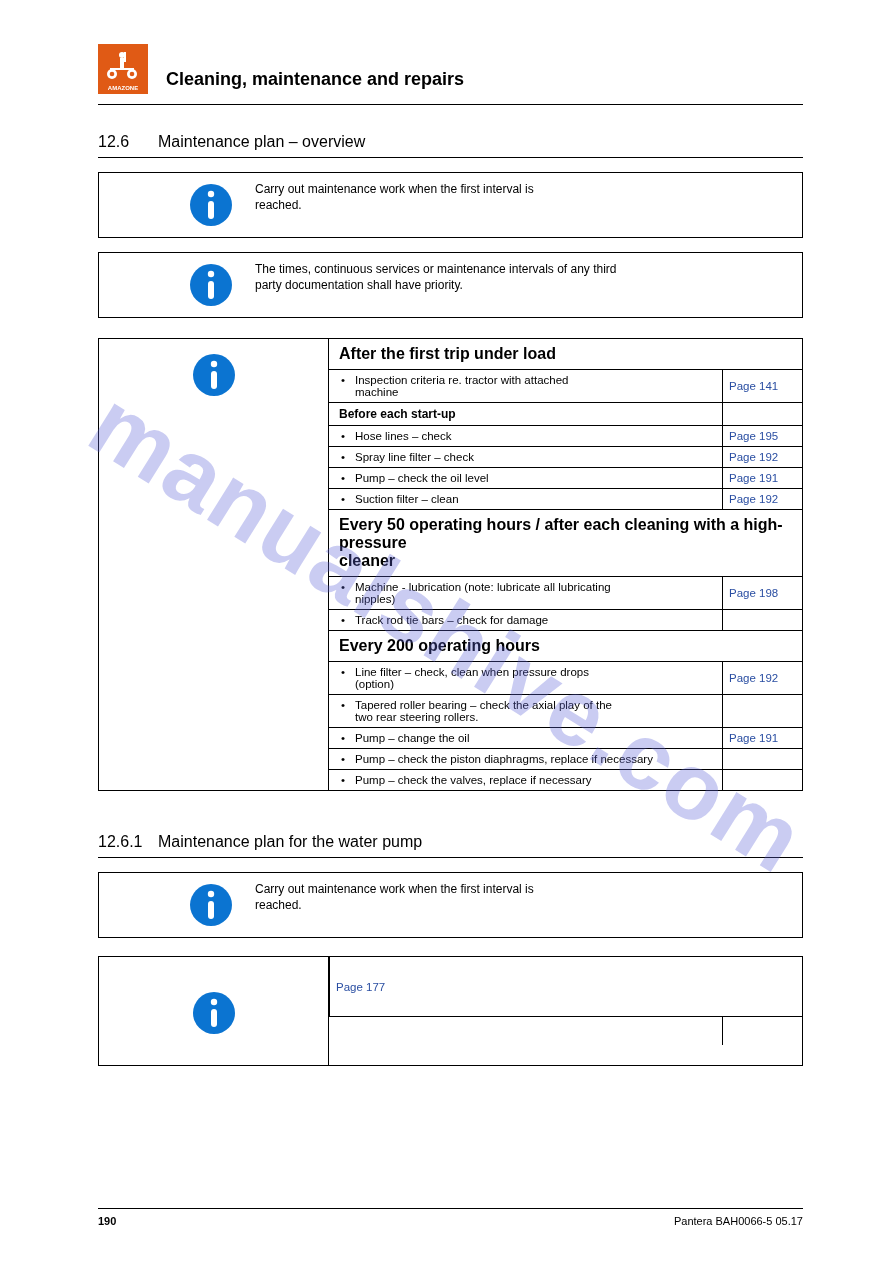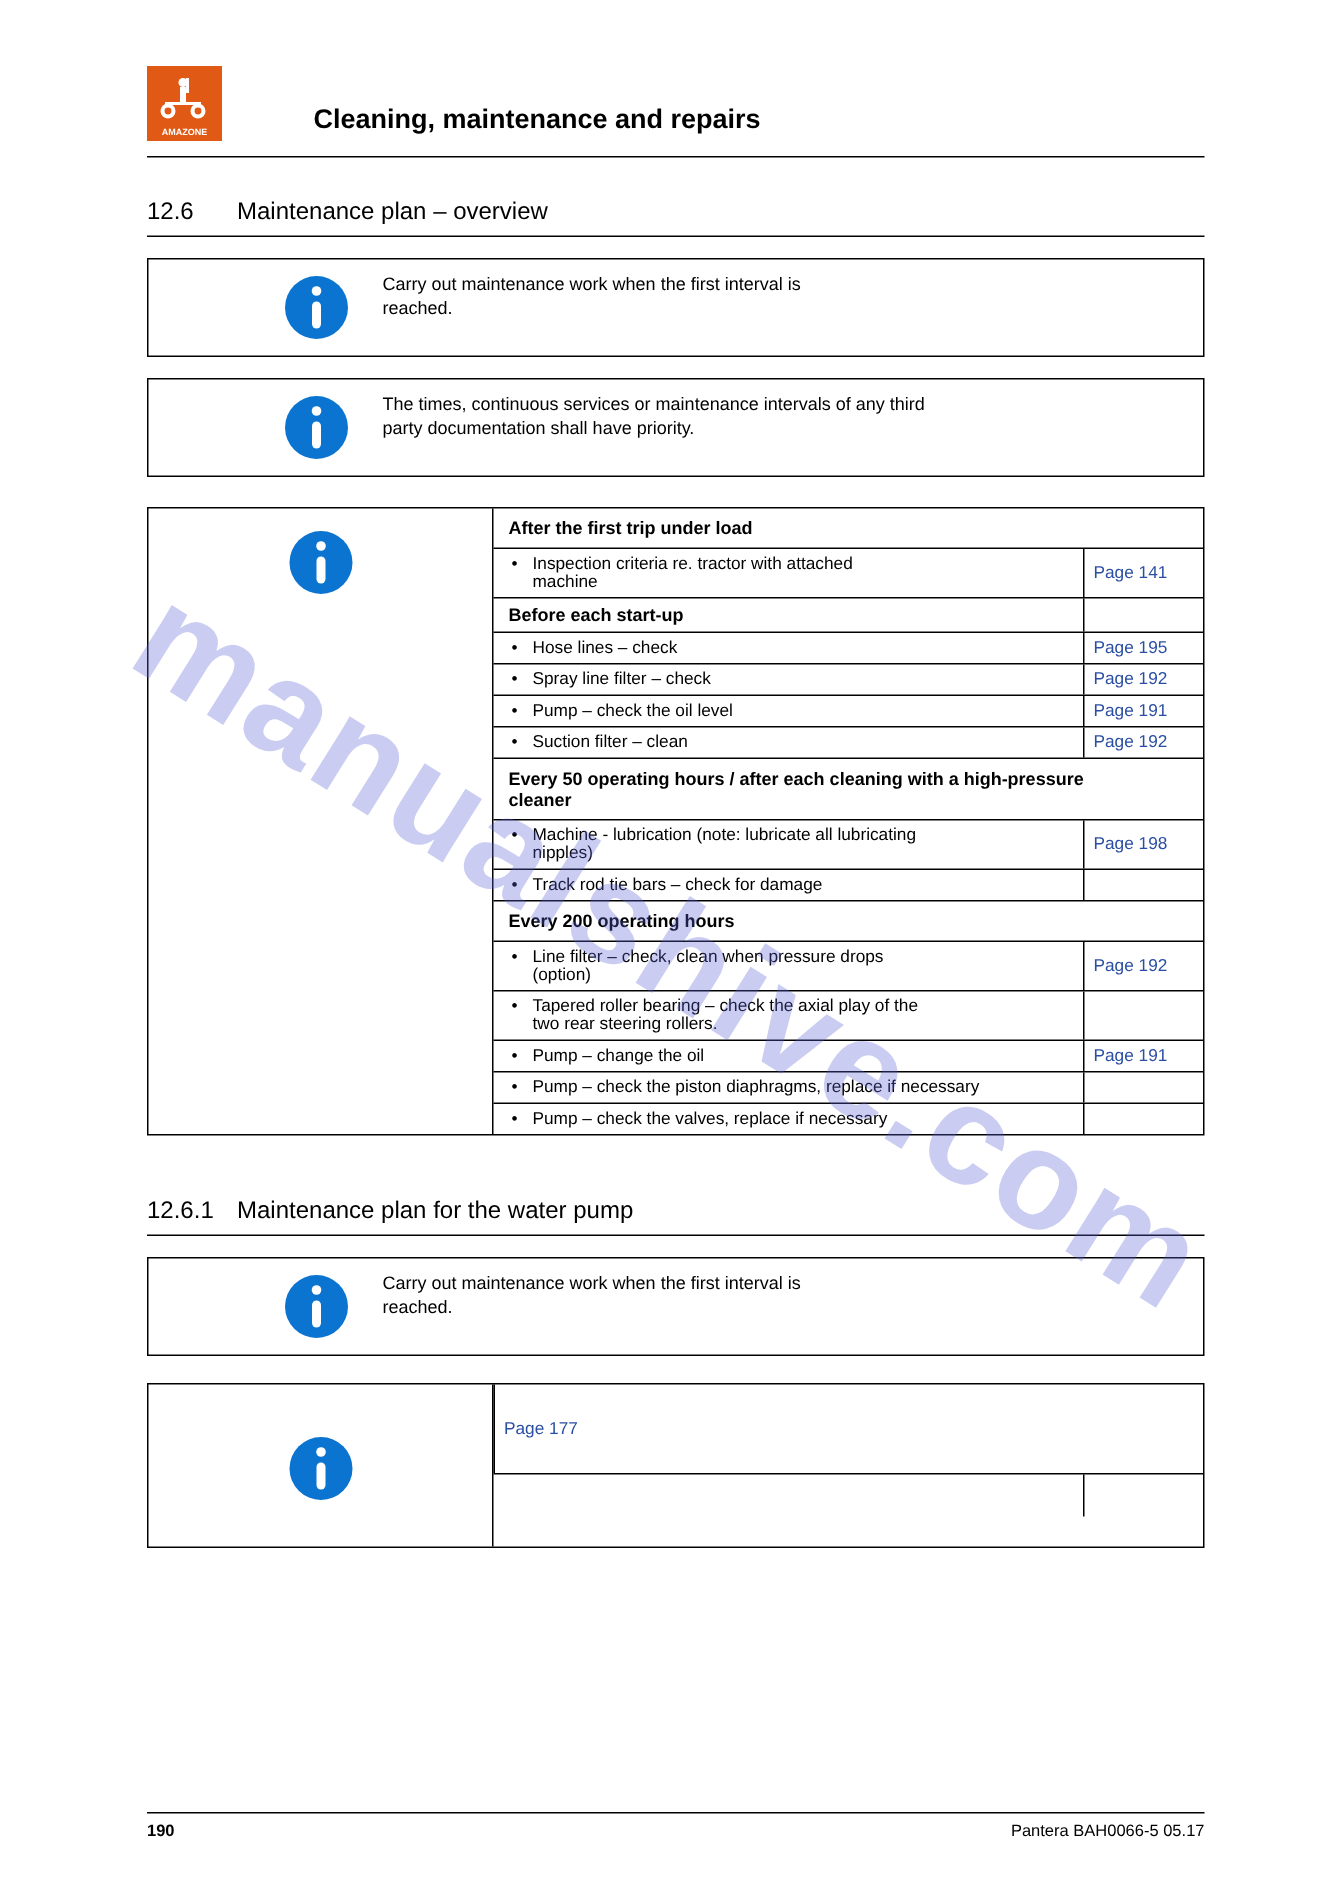--- a/index.html
+++ b/index.html
@@ -3,42 +3,42 @@
 <meta charset="utf-8">
 <style>
   * { box-sizing: border-box; margin: 0; padding: 0; }
   html, body { background: #fff; font-family: Arial, Helvetica, sans-serif; color: #000; }
   .page { width: 893px; height: 1263px; position: relative; padding: 44px 90px 0 98px; }
 
   
   .header-row { display: flex; align-items: flex-end; gap: 18px; }
   .logo { width: 50px; height: 50px; background: #e05a15; position: relative; }
   .logo svg { position: absolute; inset: 0; }
-  .chapter-title { font-size: 18px; font-weight: bold; margin-bottom: 4px; margin-left: 43px; }
+  .chapter-title { font-size: 18px; font-weight: bold; margin-bottom: 4px; }
 
   .hr-thin { border: none; border-top: 1px solid #000; margin: 10px 0 0 0; }
 
   
   .sec-heading { display: flex; gap: 20px; margin-top: 28px; font-weight: normal; font-size: 16px; }
   .sec-num { width: 40px; }
   .sec-heading-rule { border: none; border-top: 1px solid #000; margin: 6px 0 0 0; }
 
   
   .note-box { border: 1px solid #000; margin-top: 14px; padding: 8px 10px 10px 10px; display: flex; gap: 22px; align-items: flex-start; }
   .note-icon { width: 44px; height: 44px; flex: 0 0 44px; margin-left: 80px; margin-top: 2px; }
   .note-icon svg { display: block; }
   .note-text { font-size: 12px; line-height: 1.35; flex: 1; }
 
   
   .plan-box { border: 1px solid #000; margin-top: 20px; display: flex; }
   .plan-left { width: 230px; border-right: 1px solid #000; padding: 10px 10px 10px 10px; display: flex; justify-content: center; align-items: flex-start; }
   .plan-left .note-icon { margin-left: 0; margin-top: 4px; }
   .plan-right { flex: 1; display: flex; flex-direction: column; }
 
-  .plan-heading { border-bottom: 1px solid #000; padding: 6px 10px; font-weight: bold; font-size: 12px; }
+  .plan-heading { border-bottom: 1px solid #000; padding: 6px 10px; font-weight: bold; font-size: 16px; }
   .plan-row { border-bottom: 1px solid #000; display: flex; font-size: 11.5px; }
   .plan-row:last-child { border-bottom: none; }
   .plan-row .desc { flex: 1; padding: 4px 8px 4px 10px; }
   .plan-row .desc .bullet-item { padding-left: 16px; position: relative; }
   .plan-row .desc .bullet-item::before { content: "\2022"; position: absolute; left: 2px; top: 0; }
   .plan-row .link { width: 80px; border-left: 1px solid #000; padding: 4px 6px; display: flex; align-items: center; color: #2a4ea2; }
   .plan-row.subhead { font-weight: bold; font-size: 12px; }
 
   
   .plan-box.pump .plan-left { align-items: center; }

